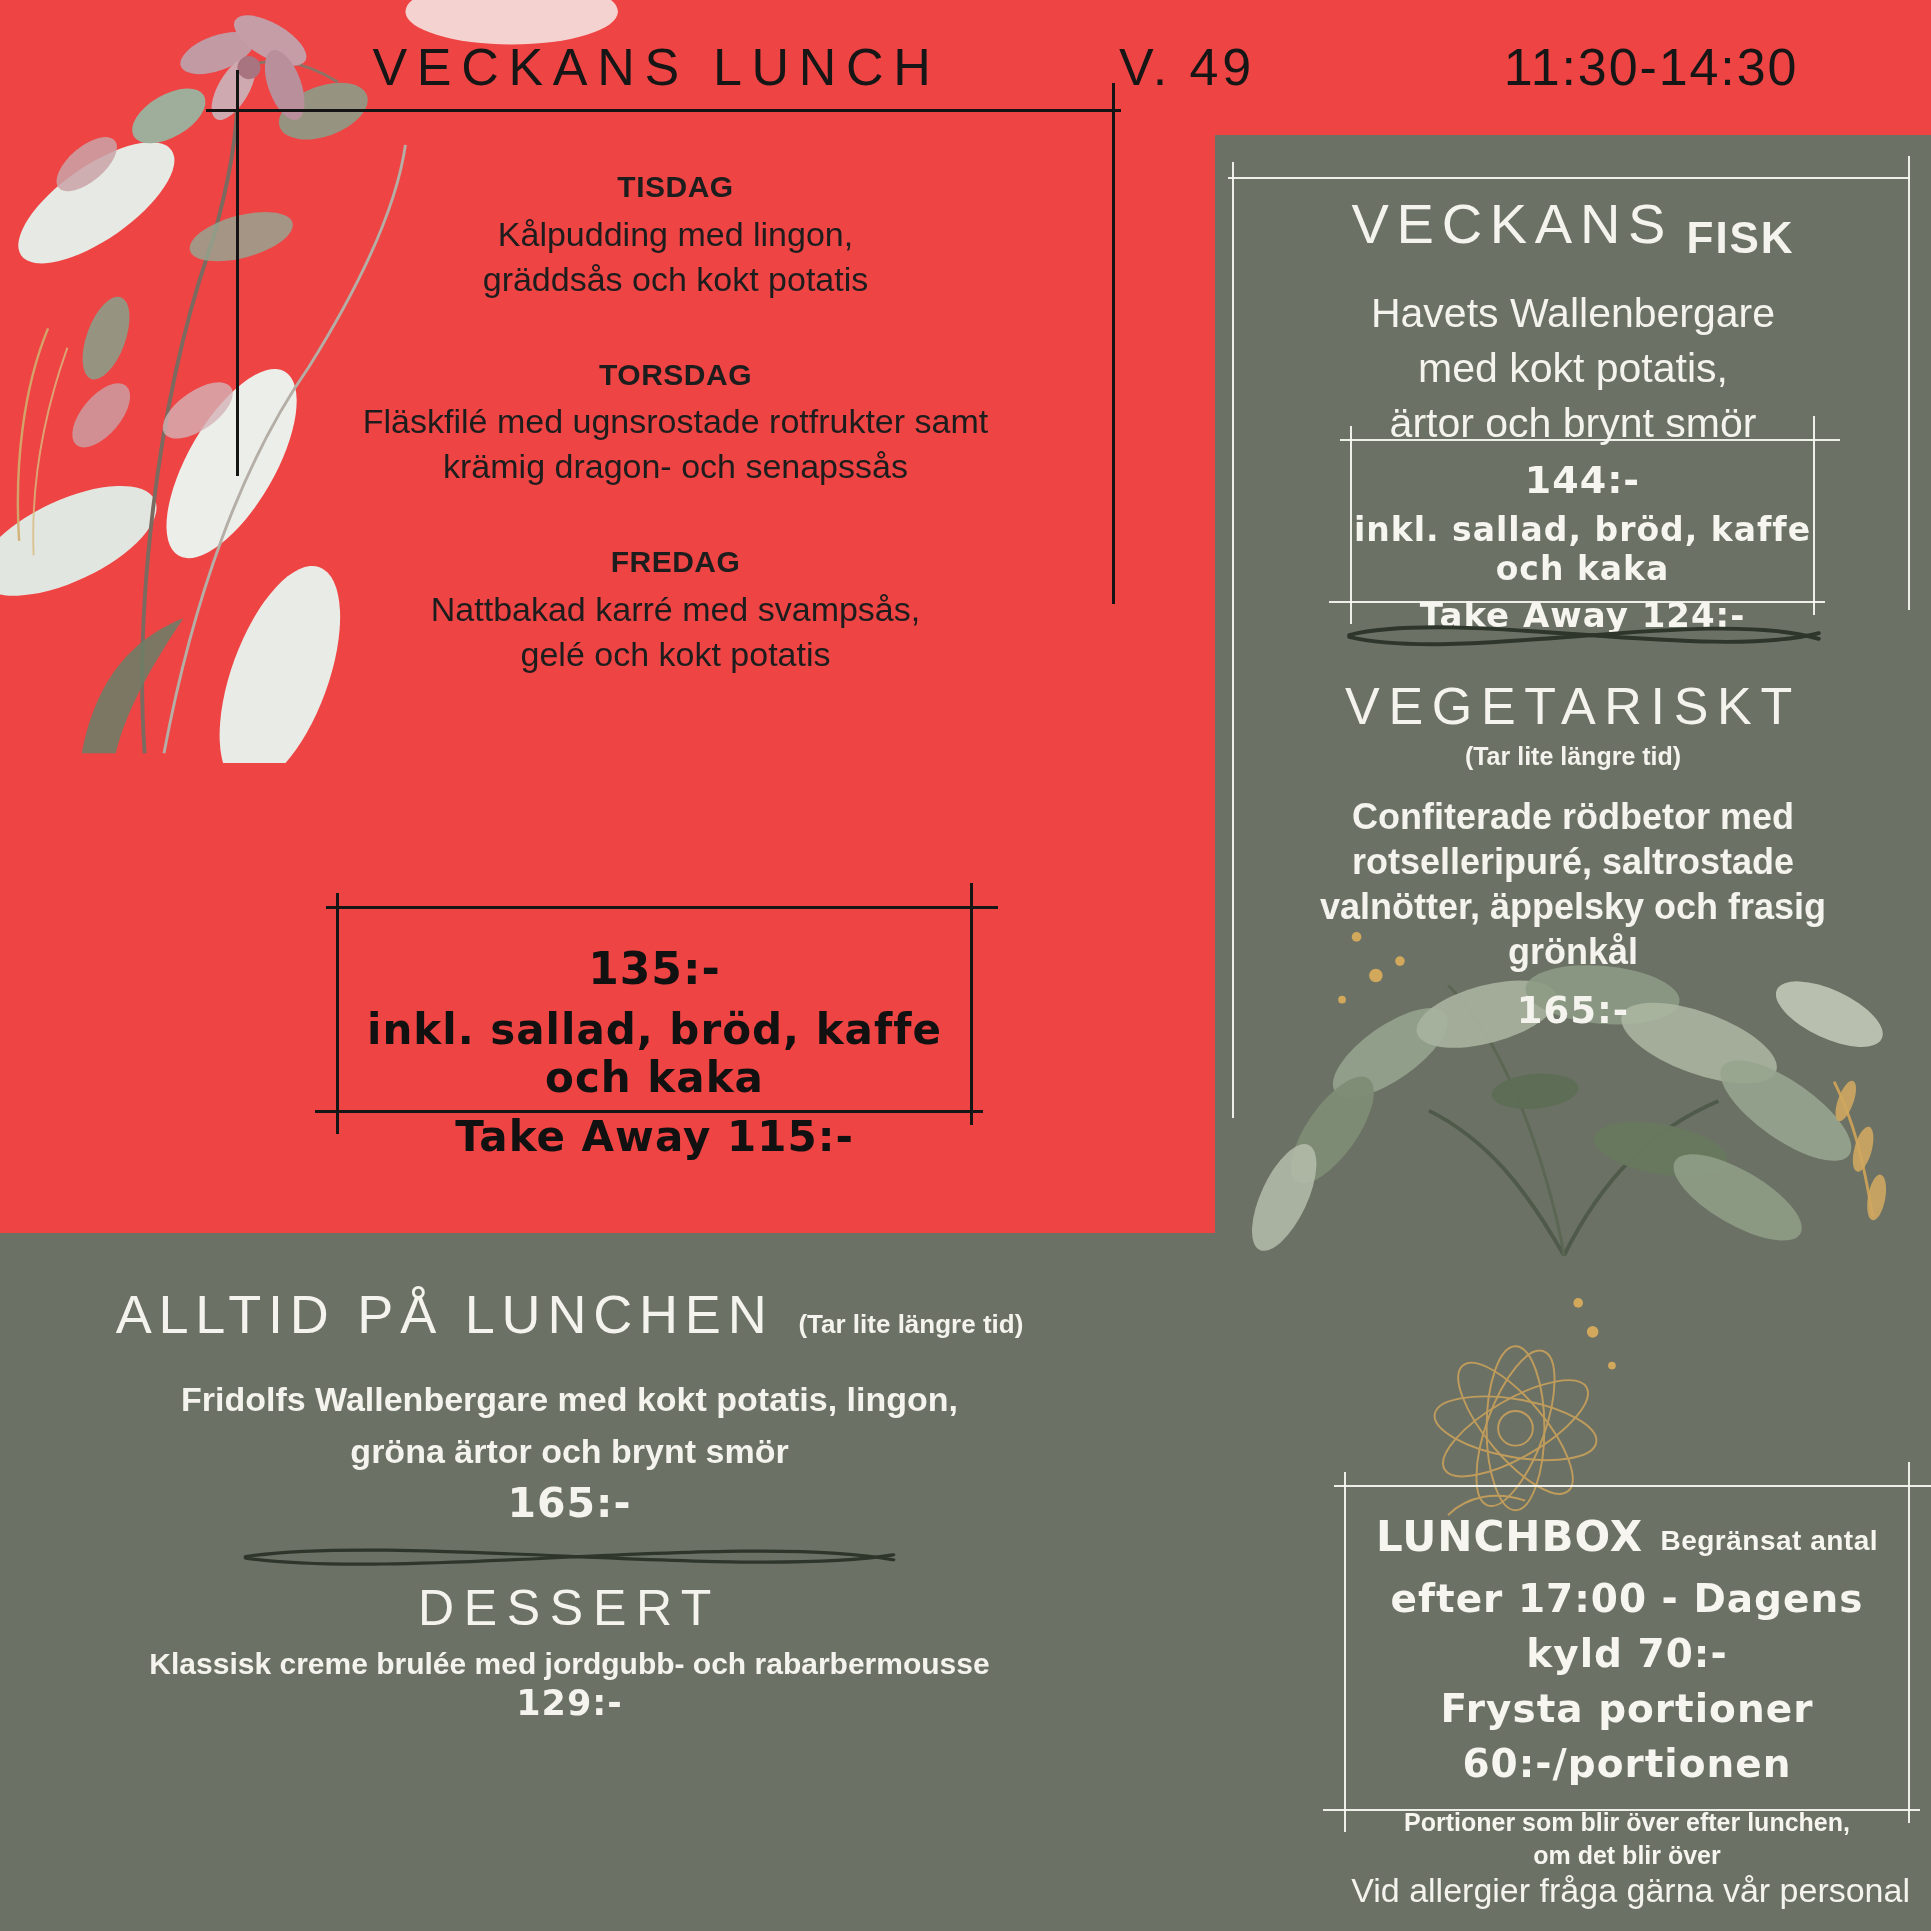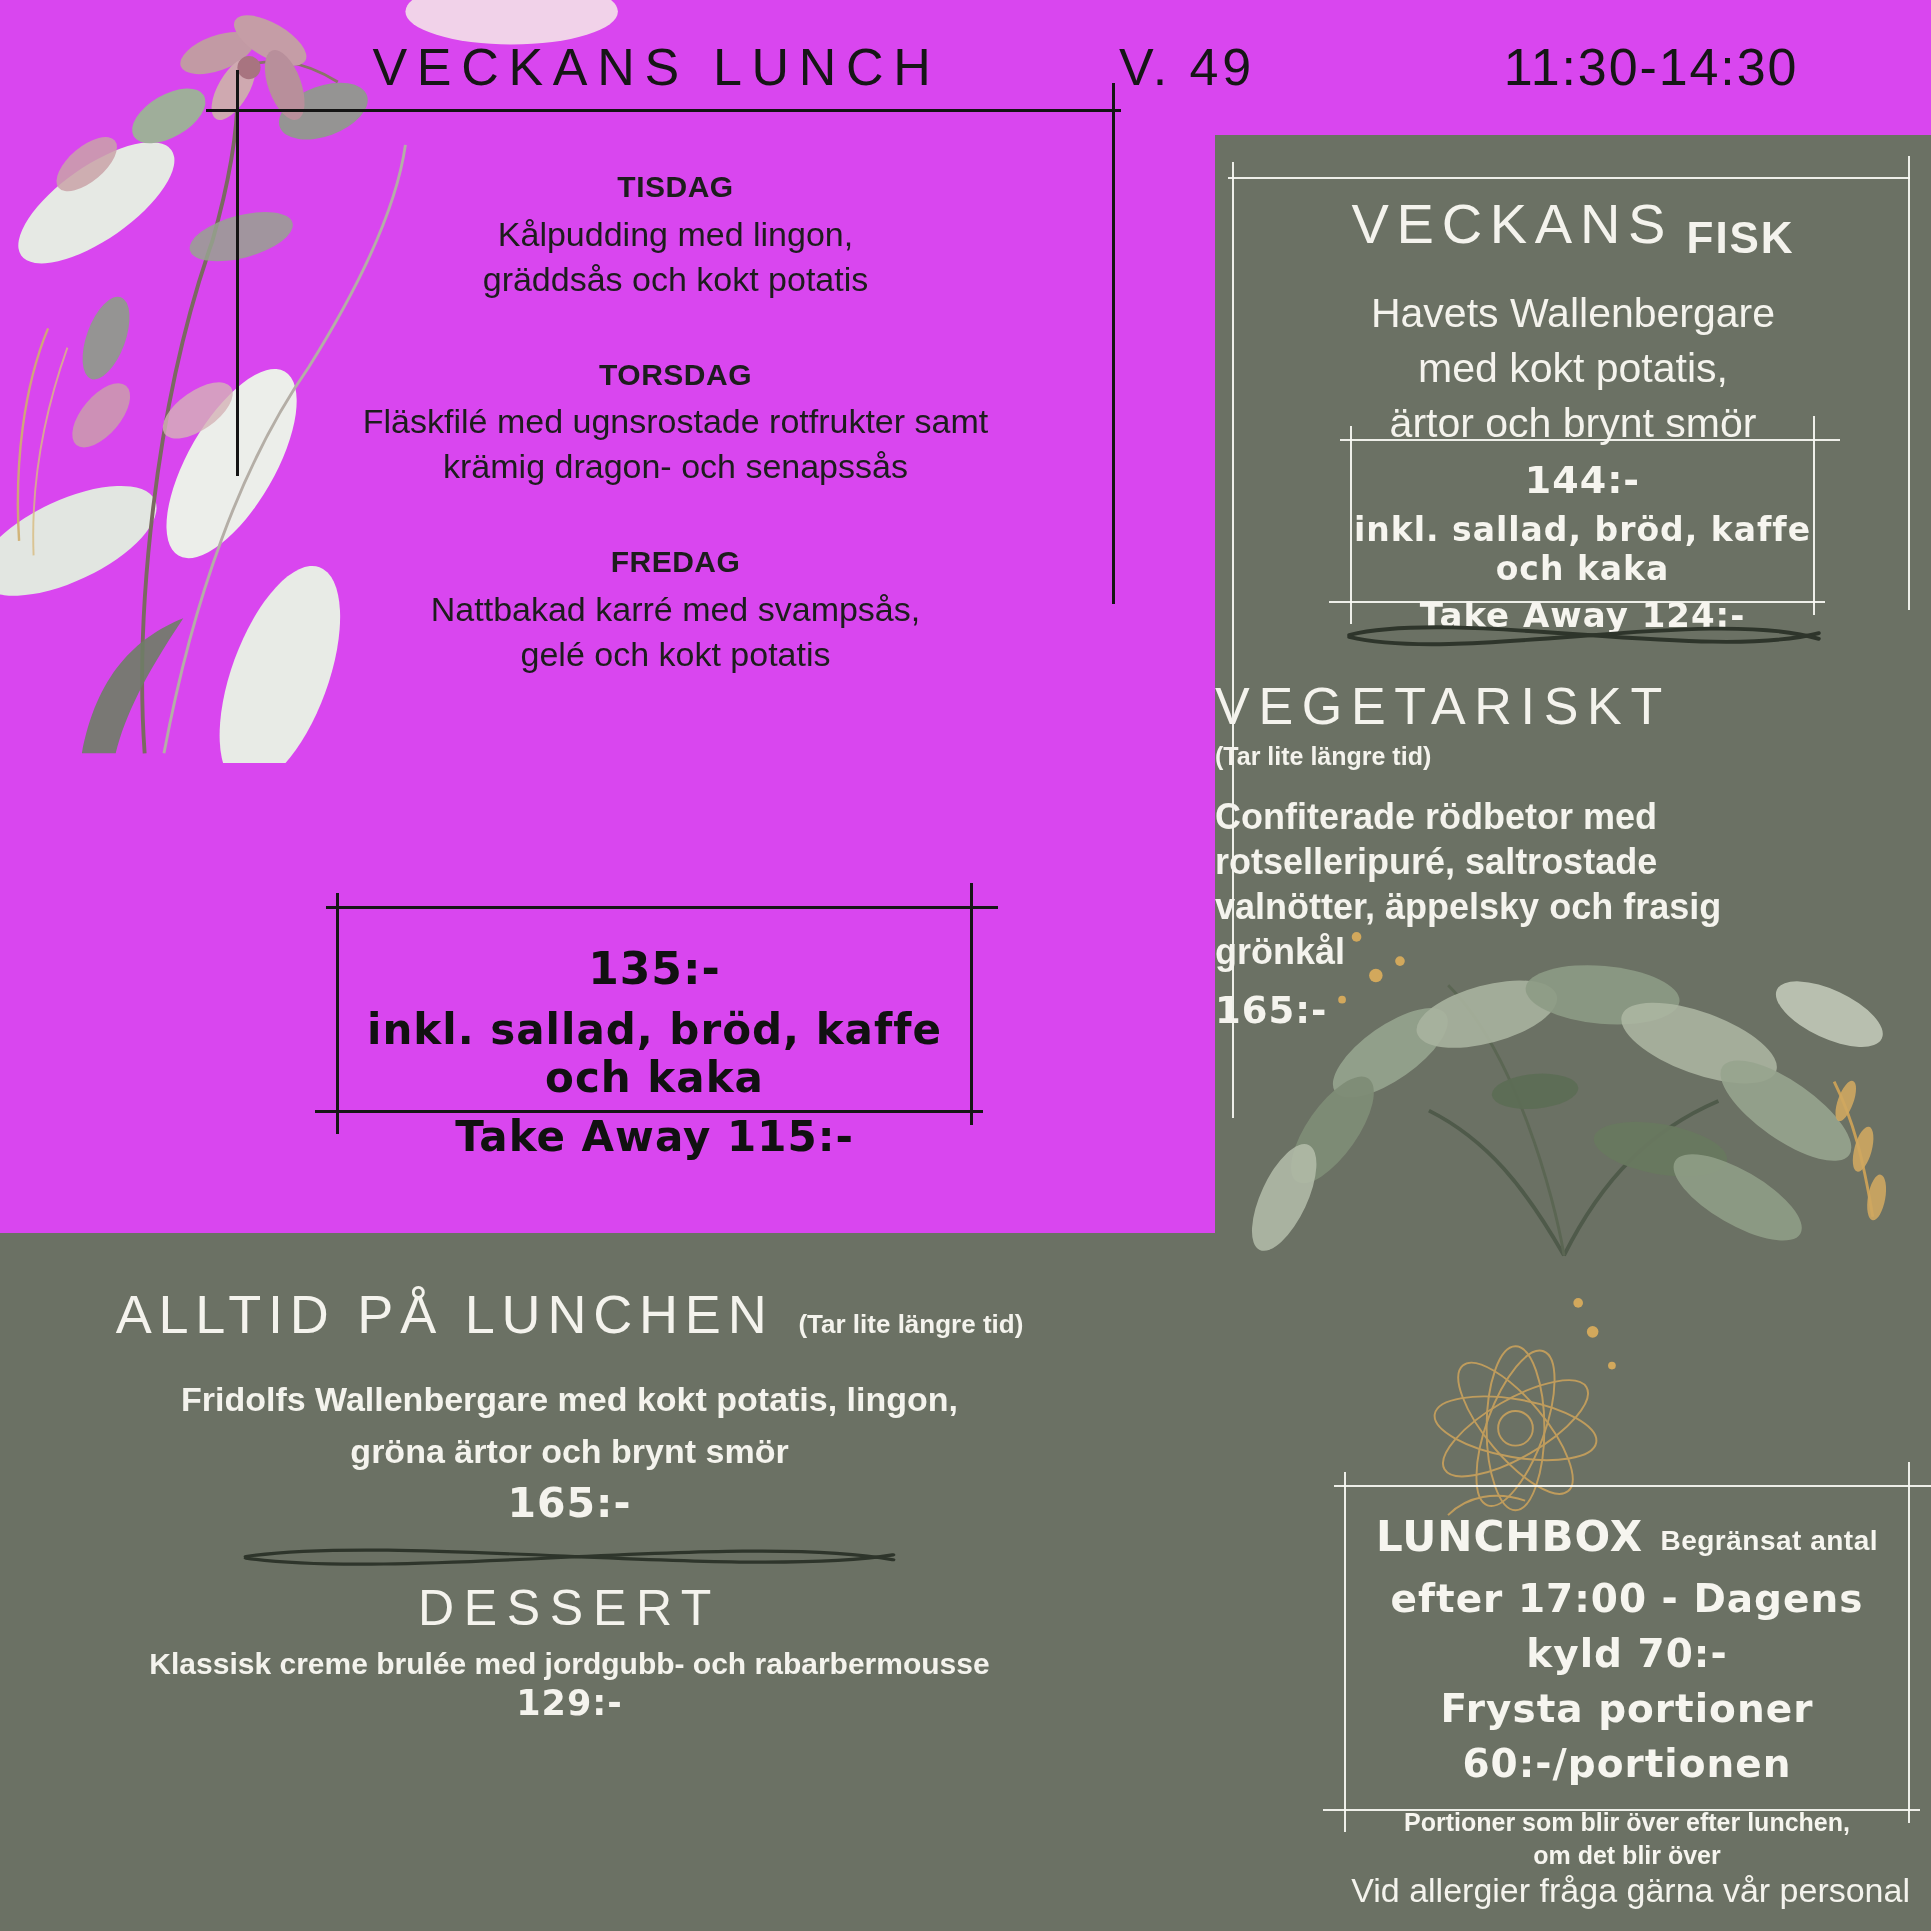--- a/index.html
+++ b/index.html
@@ -1,16 +1,16 @@
 <!DOCTYPE html>
 <html><head>
 <meta charset="utf-8">
 <style>
   html,body{margin:0;padding:0;background:#dddddd;}
-  .page{position:relative;width:1931px;height:1931px;background:#d946ef;overflow:hidden;
+  .page{position:relative;width:1931px;height:1931px;background:#ef4444;overflow:hidden;
         font-family:"Liberation Sans",sans-serif;color:#1d1d1d;}
   
   .green-right{position:absolute;left:1215px;top:135px;width:716px;height:1796px;background:#6b7164;}
   .green-bottom{position:absolute;left:0;top:1233px;width:1931px;height:698px;background:#6b7164;}
   
   .hdr{position:absolute;top:37px;font-size:52px;color:#161616;white-space:nowrap;z-index:5;}
   .hdr-title{left:309px;width:695px;text-align:center;letter-spacing:9.7px;font-weight:400;}
   .hdr-week{left:1081px;width:212px;text-align:center;letter-spacing:3.9px;font-weight:400;}
   .hdr-hours{left:1487px;width:328px;text-align:center;letter-spacing:1.9px;font-weight:400;}
   
@@ -43,21 +43,21 @@
   .fish-block{position:absolute;left:1215px;top:191px;width:716px;text-align:center;z-index:4;}
   .fish-title{font-size:56px;letter-spacing:7.7px;font-weight:400;white-space:nowrap;}
   .fish-sub{font-size:44px;font-weight:700;letter-spacing:1.9px;margin-left:13.5px;vertical-align:-9.7px;}
   .fish-dish p{margin:0;font-size:41px;line-height:55px;font-weight:400;}
   .fish-dish p:first-child{margin-top:23px;}
   .wpb .pb-price{font-size:38px;line-height:42px;}
   .wpb .pb-inc{font-size:33px;line-height:39px;margin-top:9.7px;}
   .wpb .pb-ta{font-size:34px;line-height:39px;margin-top:7.7px;}
   .wpb-inner{padding-top:9.7px;color:#f6f5ef;}
   .divider{position:absolute;z-index:4;}
-  .veg-block{position:absolute;left:1215px;top:676px;width:716px;z-index:4;}
+  .veg-block{position:absolute;left:1215px;top:676px;width:716px;text-align:center;z-index:4;}
   .veg-title{font-size:52px;letter-spacing:8.7px;font-weight:400;}
   .small-note{font-size:25px;font-weight:700;margin-top:5.8px;}
   .veg-dish{margin-top:23px;}
   .veg-dish p{margin:0;font-size:36px;line-height:45px;font-weight:700;}
   .veg-price{font-size:37px;margin-top:15.4px;}
   
   .always-block{position:absolute;left:58px;top:1284px;width:1023px;text-align:center;z-index:4;}
   .aheading{display:flex;justify-content:center;align-items:flex-end;gap:25px;}
   .atitle{font-size:54px;letter-spacing:6.8px;font-weight:400;line-height:60px;}
   .anote{font-size:26px;font-weight:700;padding-bottom:3.9px;}

